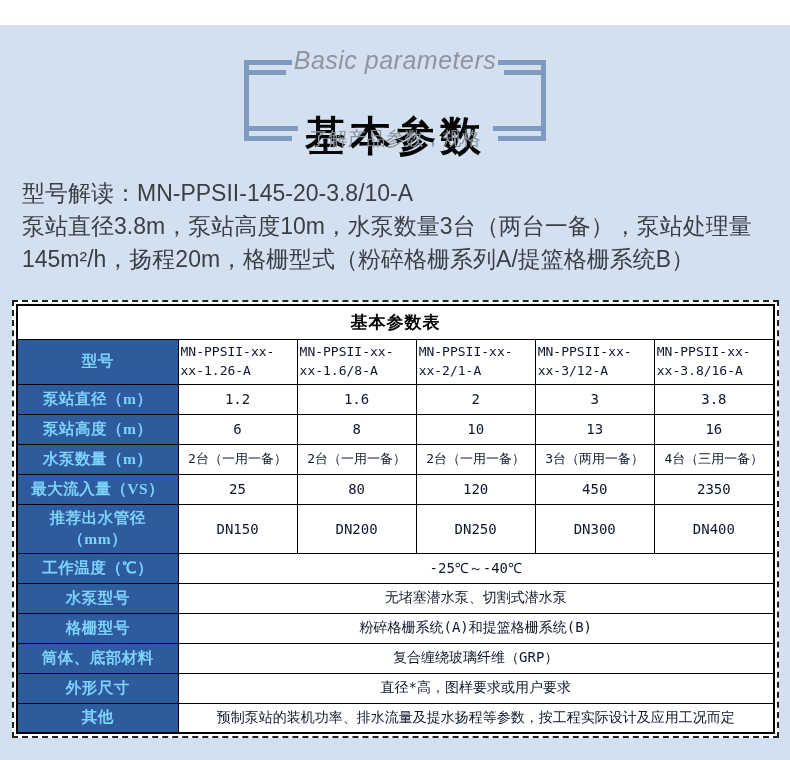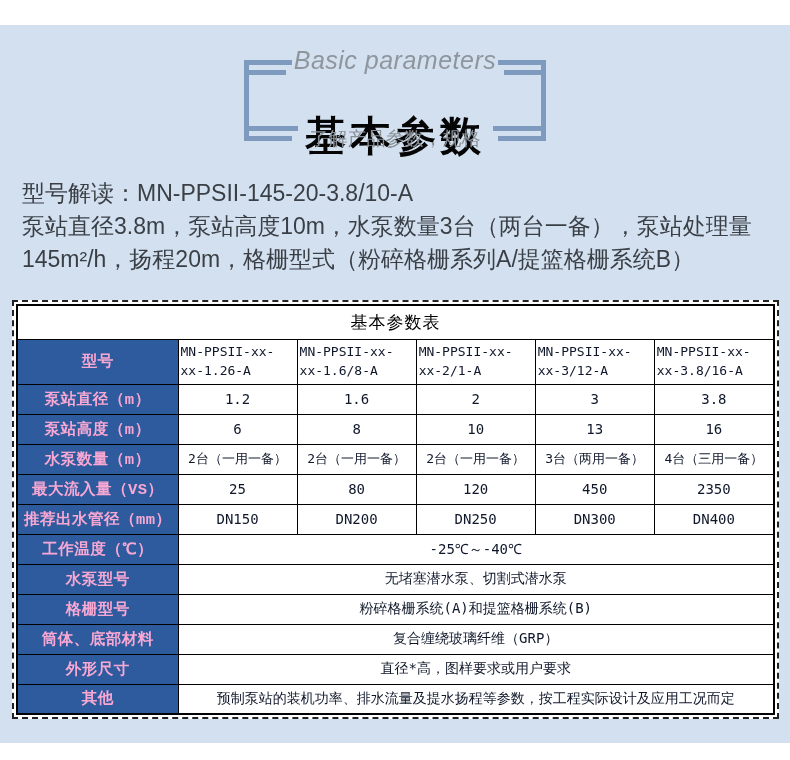--- a/index.html
+++ b/index.html
@@ -30,24 +30,24 @@
   
   .intro { margin:26px 20px 0 22px; color:#3a3f45; font-size:23px; line-height:33px; }
   .intro p { margin:0; }
 
   
   .table-wrap { margin:24px 11px 0 12px; border:2px dashed #222222; background:#ffffff;
                 padding:2px; }
   table { width:100%; border-collapse:collapse; background:#ffffff; border:2px solid #000; }
   td { border:1px solid #000000; text-align:center; vertical-align:middle;
        color:#0f172a; padding:3px 3px; }
-  .table-title { font-size:17px; font-weight:normal; padding:5px 0; letter-spacing:1px;
+  .table-title { font-size:17px; font-weight:bold; padding:5px 0; letter-spacing:1px;
                  font-family:"Liberation Sans", sans-serif; color:#000; }
-  .label-cell { background:#2d5b9d; color:#f9a8d4; font-weight:bold; font-size:15.5px;
-                font-family:Liberation Mono, monospace; letter-spacing:0.5px;
+  .label-cell { background:#2d5b9d; color:#7dd3fc; font-weight:bold; font-size:15.5px;
+                font-family:Liberation Serif, serif; letter-spacing:0.5px;
                 height:30px; }
   .value-cell { font-family:"DejaVu Sans Mono", monospace; font-size:14px; height:30px; }
   tr.pre .value-cell { white-space:pre-line; text-align:left; font-size:13px;
                        line-height:1.45; padding-left:2px; }
   tr.cjk .value-cell { font-size:13px; padding-left:1px; padding-right:1px; }
 </style>
 </head>
 <body>
 
 <div class="panel">

